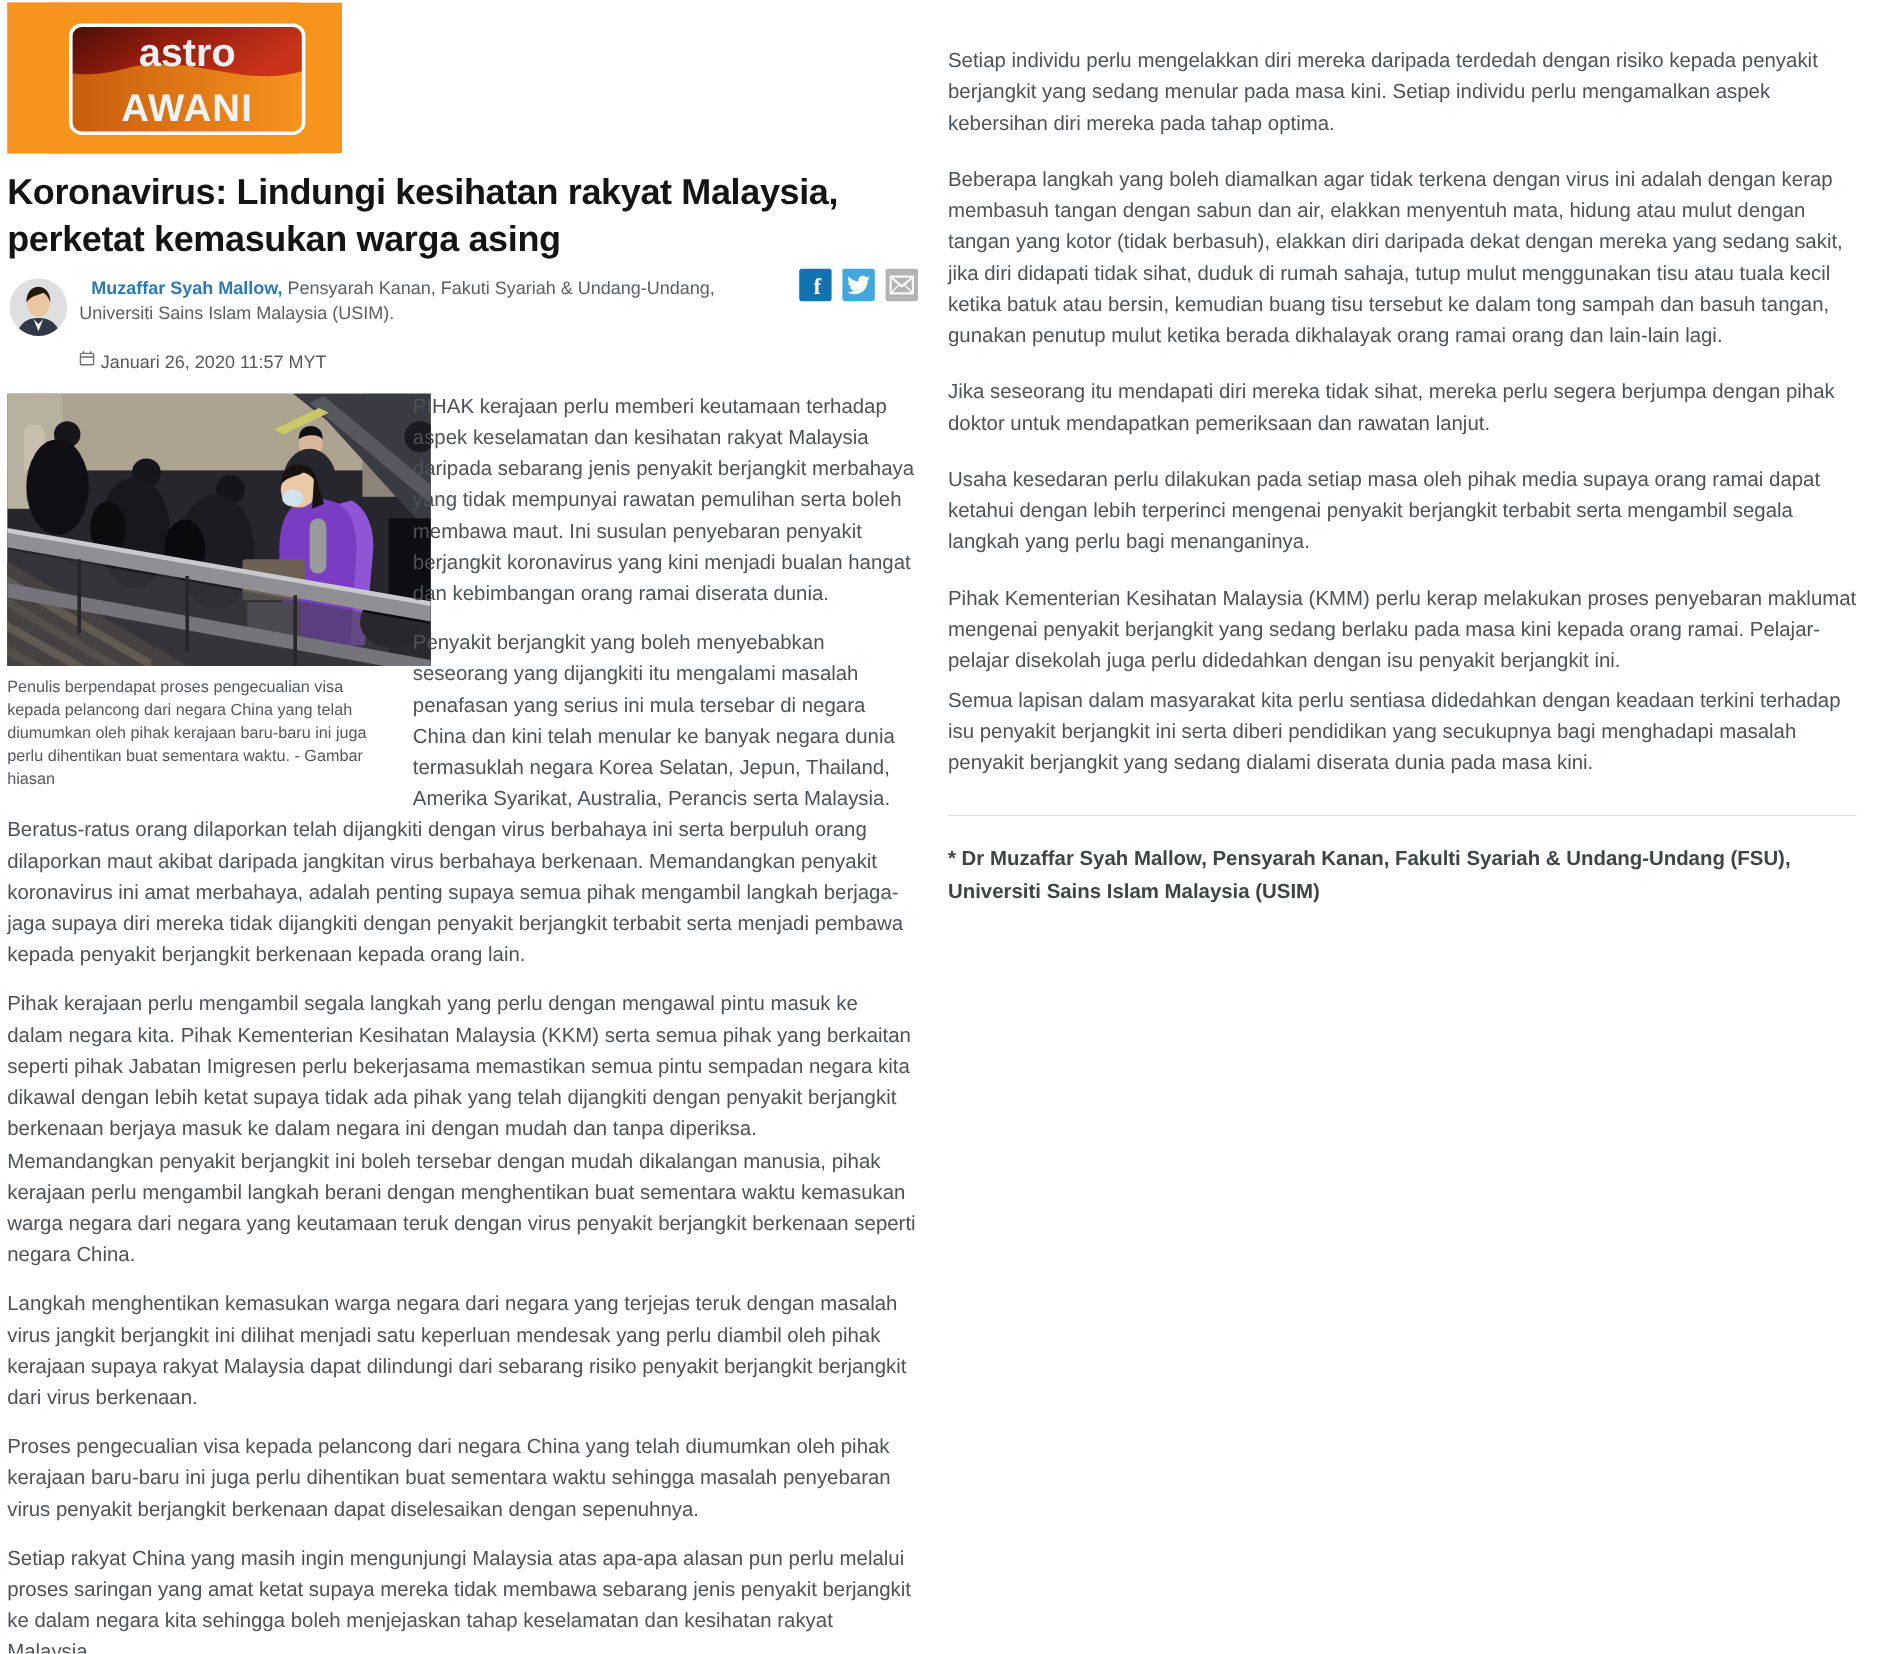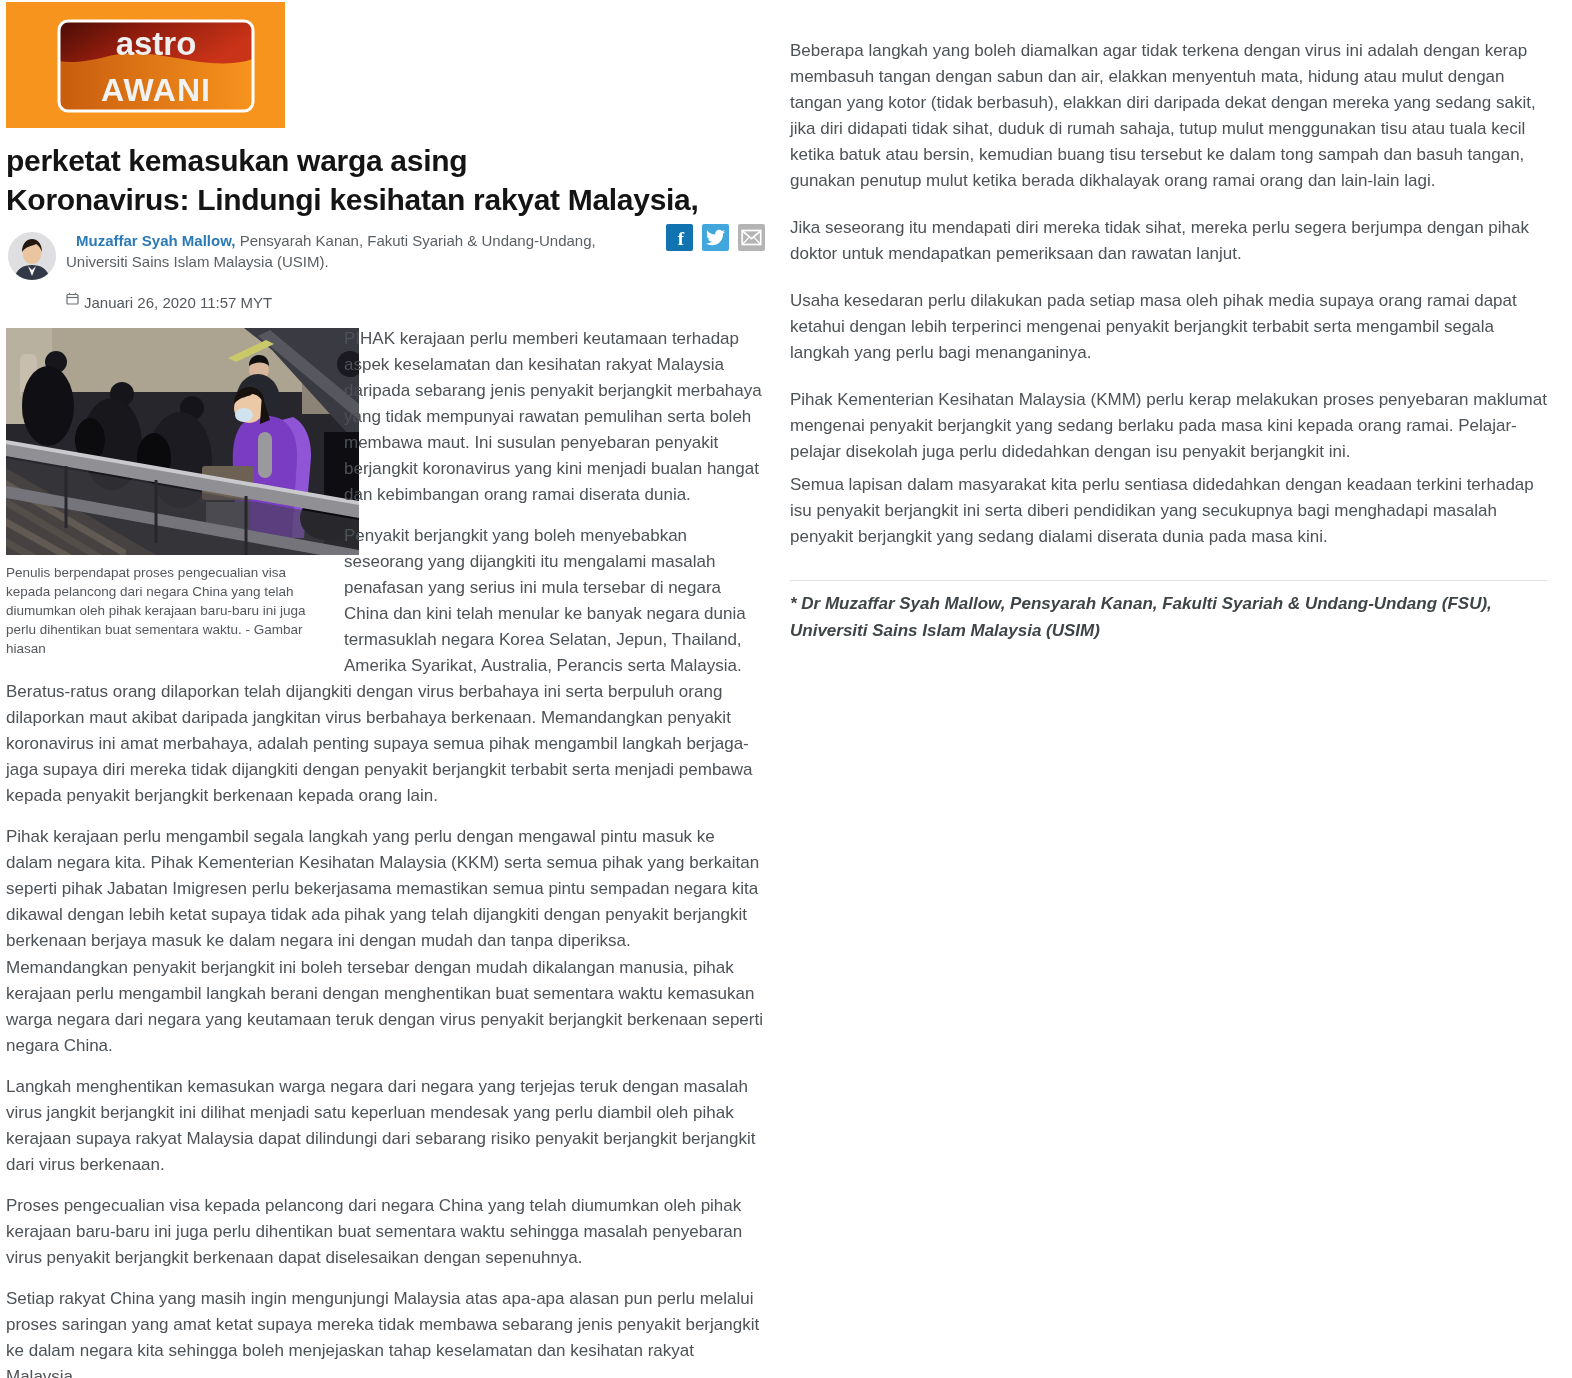--- a/index.html
+++ b/index.html
@@ -41,22 +41,22 @@
   .article-body { margin-top:13px; font-size:17px; line-height:26px; color:var(--text,#4d5256); }
   .article-body p { margin:0 0 15px 0; }
   .article-body p.tight { margin-bottom:1px; }
   figure.lead { float:left; width:314px; margin:2px 24px 8px 0; }
   figure.lead svg { display:block; }
   figcaption { margin-top:8px; font-size:13.5px; line-height:19px; color:var(--caption,#54585c); }
 
   .col-right .para { font-size:17px; line-height:26px; margin:0 0 21px 0; }
   .col-right .para.semi { margin-bottom:7px; }
   .divider { border:none; border-top:1px solid var(--divider,#e0e0e0); margin:30px 0 0 0; }
-  .credit { margin-top:9px; font-size:17px; line-height:27px; font-weight:bold;
-            font-style:italic; color:#3f4447; }
+  .credit { margin-top:22px; font-size:17px; line-height:27px; font-weight:bold;
+            color:#3f4447; }
 </style>
 </head>
 <body>
 
 <div class="col-left">
 
   <a class="logo-box">
     <svg width="243" height="126" viewBox="0 0 243 126">
       <defs>
         <linearGradient id="lgRed" x1="0" y1="0" x2="1" y2="0.35">
@@ -78,22 +78,22 @@
         <path d="M17,19 h194 v38 c-50,16 -96,-16 -148,-2 c-20,5 -34,6 -46,4 Z" fill="url(#lgRed)"></path>
         <text x="114" y="53" text-anchor="middle" font-family="Liberation Sans, sans-serif" font-size="33" font-weight="bold" fill="#efefef">astro</text>
         <text x="114" y="99" text-anchor="middle" font-family="Liberation Sans, sans-serif" font-size="32" font-weight="bold" letter-spacing="1" fill="#f2f2f2">AWANI</text>
       </g>
       <rect x="17" y="19" width="194" height="90" rx="9" fill="none" stroke="#ffffff" stroke-width="3"></rect>
 
     </svg>
   </a>
 
   <h1 class="headline">
+    <span>Koronavirus: Lindungi kesihatan rakyat Malaysia,</span>
     <span>perketat kemasukan warga asing</span>
-    <span>Koronavirus: Lindungi kesihatan rakyat Malaysia,</span>
   </h1>
 
   <div class="byline">
     <span class="avatar">
       <svg width="48" height="48" viewBox="0 0 48 48">
         <circle cx="24" cy="24" r="24" fill="#dfdfe2"></circle>
         <ellipse cx="24" cy="21" rx="9.5" ry="11" fill="#e9c6a0"></ellipse>
         <path d="M14 20 c0-9 5-13 10-13 c5,0 10,4 10,13 c-2,-5 -4,-7 -6,-8 c-3,2 -10,2 -14,8 Z" fill="#22180f"></path>
         <path d="M6 48 c2-12 10-15 18-15 c8,0 16,3 18,15 Z" fill="#313947"></path>
         <path d="M20 34 l4 4 l4-4 l-4 10 Z" fill="#f4f4f4"></path>
@@ -202,20 +202,21 @@
     <p class="tight">Pihak kerajaan perlu mengambil segala langkah yang perlu dengan mengawal pintu masuk ke dalam negara kita. Pihak Kementerian Kesihatan Malaysia (KKM) serta semua pihak yang berkaitan seperti pihak Jabatan Imigresen perlu bekerjasama memastikan semua pintu sempadan negara kita dikawal dengan lebih ketat supaya tidak ada pihak yang telah dijangkiti dengan penyakit berjangkit berkenaan berjaya masuk ke dalam negara ini dengan mudah dan tanpa diperiksa.</p>
     <p>Memandangkan penyakit berjangkit ini boleh tersebar dengan mudah dikalangan manusia, pihak kerajaan perlu mengambil langkah berani dengan menghentikan buat sementara waktu kemasukan warga negara dari negara yang keutamaan teruk dengan virus penyakit berjangkit berkenaan seperti negara China.</p>
     <p>Langkah menghentikan kemasukan warga negara dari negara yang terjejas teruk dengan masalah virus jangkit berjangkit ini dilihat menjadi satu keperluan mendesak yang perlu diambil oleh pihak kerajaan supaya rakyat Malaysia dapat dilindungi dari sebarang risiko penyakit berjangkit berjangkit dari virus berkenaan.</p>
     <p>Proses pengecualian visa kepada pelancong dari negara China yang telah diumumkan oleh pihak kerajaan baru-baru ini juga perlu dihentikan buat sementara waktu sehingga masalah penyebaran virus penyakit berjangkit berkenaan dapat diselesaikan dengan sepenuhnya.</p>
     <p>Setiap rakyat China yang masih ingin mengunjungi Malaysia atas apa-apa alasan pun perlu melalui proses saringan yang amat ketat supaya mereka tidak membawa sebarang jenis penyakit berjangkit ke dalam negara kita sehingga boleh menjejaskan tahap keselamatan dan kesihatan rakyat Malaysia.</p>
 
   </div>
 </div>
 
 <div class="col-right">
+  <p class="para">Setiap individu perlu mengelakkan diri mereka daripada terdedah dengan risiko kepada penyakit berjangkit yang sedang menular pada masa kini. Setiap individu perlu mengamalkan aspek kebersihan diri mereka pada tahap optima.</p>
   <p class="para">Beberapa langkah yang boleh diamalkan agar tidak terkena dengan virus ini adalah dengan kerap membasuh tangan dengan sabun dan air, elakkan menyentuh mata, hidung atau mulut dengan tangan yang kotor (tidak berbasuh), elakkan diri daripada dekat dengan mereka yang sedang sakit, jika diri didapati tidak sihat, duduk di rumah sahaja, tutup mulut menggunakan tisu atau tuala kecil ketika batuk atau bersin, kemudian buang tisu tersebut ke dalam tong sampah dan basuh tangan, gunakan penutup mulut ketika berada dikhalayak orang ramai orang dan lain-lain lagi.</p>
   <p class="para">Jika seseorang itu mendapati diri mereka tidak sihat, mereka perlu segera berjumpa dengan pihak doktor untuk mendapatkan pemeriksaan dan rawatan lanjut.</p>
   <p class="para">Usaha kesedaran perlu dilakukan pada setiap masa oleh pihak media supaya orang ramai dapat ketahui dengan lebih terperinci mengenai penyakit berjangkit terbabit serta mengambil segala langkah yang perlu bagi menanganinya.</p>
   <p class="para semi">Pihak Kementerian Kesihatan Malaysia (KMM) perlu kerap melakukan proses penyebaran maklumat mengenai penyakit berjangkit yang sedang berlaku pada masa kini kepada orang ramai. Pelajar-pelajar disekolah juga perlu didedahkan dengan isu penyakit berjangkit ini.</p>
   <p class="para">Semua lapisan dalam masyarakat kita perlu sentiasa didedahkan dengan keadaan terkini terhadap isu penyakit berjangkit ini serta diberi pendidikan yang secukupnya bagi menghadapi masalah penyakit berjangkit yang sedang dialami diserata dunia pada masa kini.</p>
   <hr class="divider">
   <p class="credit">* Dr Muzaffar Syah Mallow, Pensyarah Kanan, Fakulti Syariah &amp; Undang-Undang (FSU), Universiti Sains Islam Malaysia (USIM)</p>
 </div>
 
 </body></html>

